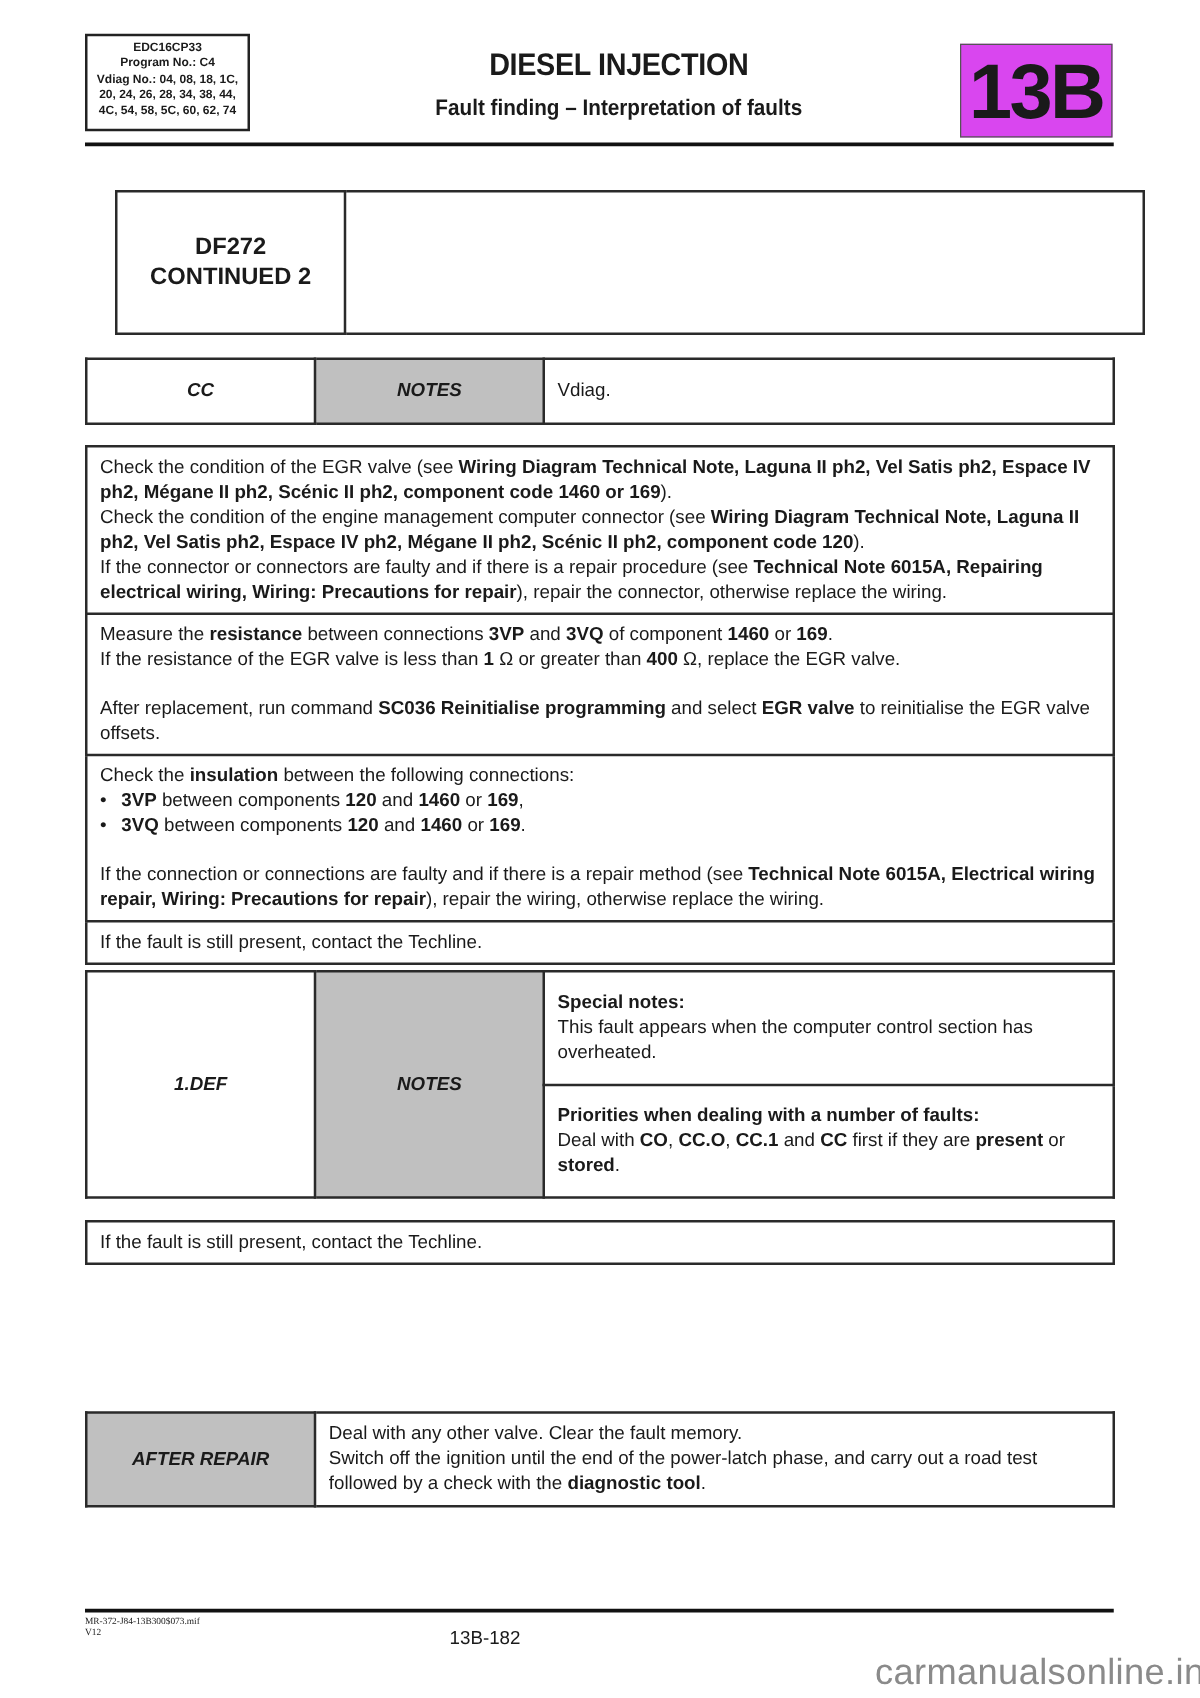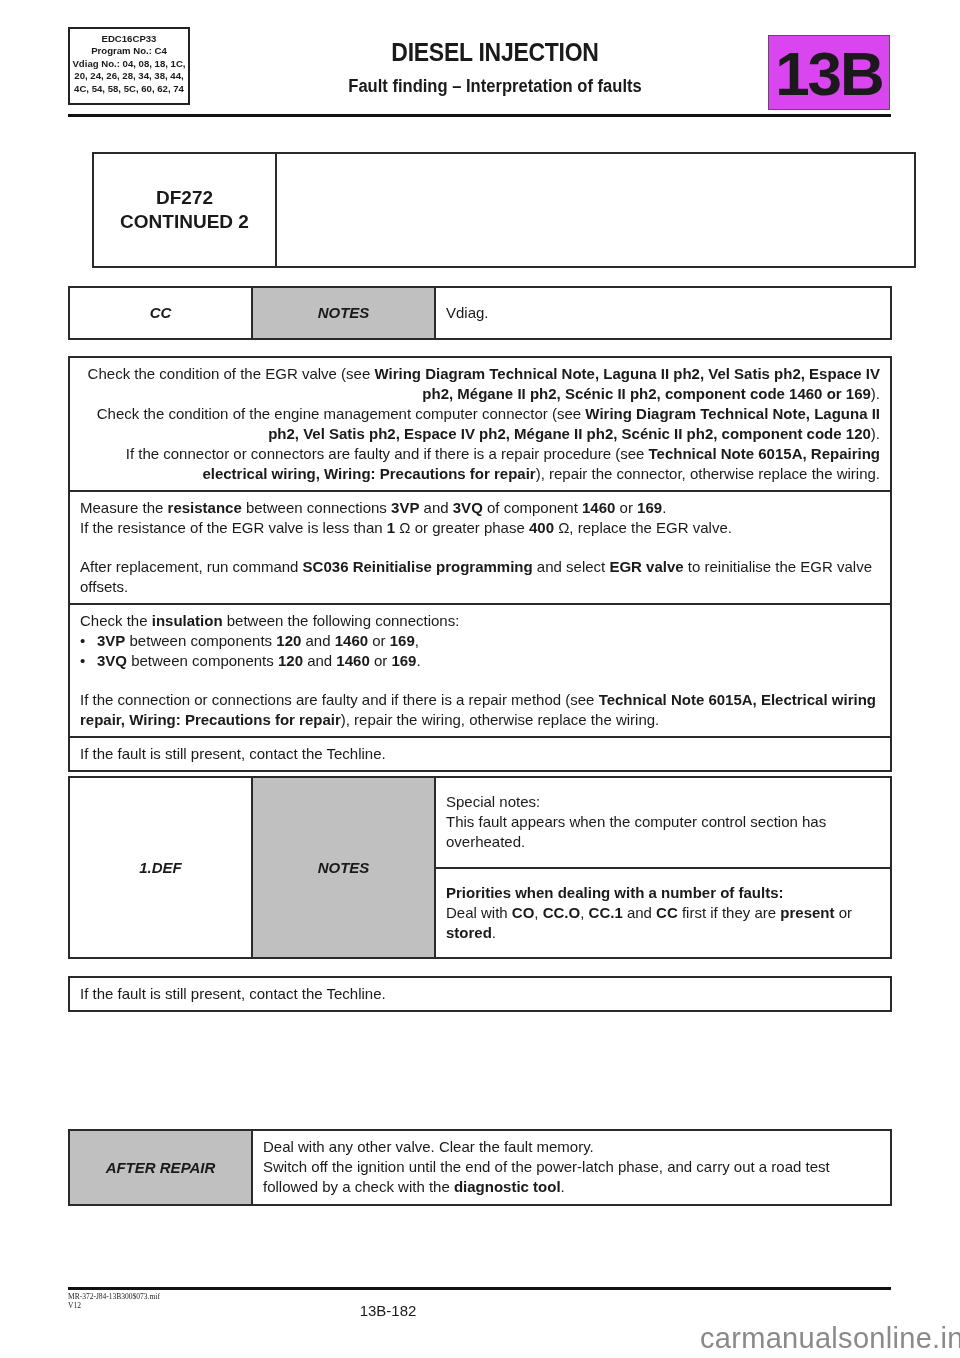--- a/index.html
+++ b/index.html
@@ -2,21 +2,21 @@
 <html><head>
 <meta charset="utf-8">
 <style>
   * { box-sizing: border-box; margin: 0; padding: 0; }
   html, body { width: 960px; height: 1358px; background: #ffffff; }
   body { position: relative; font-family: "Liberation Sans", sans-serif; color: #1a1a1a; overflow: hidden; }
 
   .abs { position: absolute; }
 
   
-  .vdiag-box { left: 68px; top: 27px; width: 122px; height: 78px; border: 2px solid #222; background: #fff;
+  .vdiag-box { left: 68px; top: 27px; width: 132px; height: 78px; border: 2px solid #222; background: #fff;
     font-size: 9.6px; font-weight: bold; text-align: center; line-height: 12.4px; padding-top: 4px; }
   .vdiag-box div { white-space: nowrap; }
   .title { left: 230px; top: 38px; width: 530px; text-align: center; font-size: 25px; font-weight: bold; letter-spacing: -0.3px; transform: scaleX(0.92); }
   .subtitle { left: 230px; top: 76px; width: 530px; text-align: center; font-size: 18px; font-weight: bold; transform: scaleX(0.92); }
   .section-badge { left: 768px; top: 35px; width: 122px; height: 75px; background: #d946ef; border: 1px solid #555;
     font-size: 62px; font-weight: bold; text-align: center; line-height: 76px; letter-spacing: -2px; }
   .header-rule { left: 68px; top: 114px; width: 823px; height: 3px; background: #111; }
 
   
   table { border-collapse: collapse; position: absolute; left: 68px; width: 824px; }
@@ -73,30 +73,30 @@
     <td class="lbl">CC</td>
     <td class="notes-col grey">NOTES</td>
     <td class="txt" style="vertical-align:middle;">Vdiag.</td>
   </tr>
 </tbody>
   </table>
 
 <table style="top:356px;">
   <tbody>
       <tr>
-    <td class="txt" style="height:131px;text-align:right;">
+    <td class="txt" style="height:131px;">
       <div><span>Check the condition of the EGR valve (see </span><b>Wiring Diagram Technical Note, Laguna II ph2, Vel Satis ph2, Espace IV ph2, Mégane II ph2, Scénic II ph2, component code 1460 or 169</b><span>).</span></div>
       <div><span>Check the condition of the engine management computer connector (see </span><b>Wiring Diagram Technical Note, Laguna II ph2, Vel Satis ph2, Espace IV ph2, Mégane II ph2, Scénic II ph2, component code 120</b><span>).</span></div>
       <div><span>If the connector or connectors are faulty and if there is a repair procedure (see </span><b>Technical Note 6015A, Repairing electrical wiring, Wiring: Precautions for repair</b><span>), repair the connector, otherwise replace the wiring.</span></div>
     </td>
   </tr>
   <tr>
     <td class="txt" style="height:110px;">
       <div><span>Measure the </span><b>resistance</b><span> between connections </span><b>3VP</b><span> and </span><b>3VQ</b><span> of component </span><b>1460</b><span> or </span><b>169</b><span>.</span></div>
-      <div><span>If the resistance of the EGR valve is less than </span><b>1</b><span> Ω or greater phase </span><b>400</b><span> Ω, replace the EGR valve.</span></div>
+      <div><span>If the resistance of the EGR valve is less than </span><b>1</b><span> Ω or greater than </span><b>400</b><span> Ω, replace the EGR valve.</span></div>
       <span class="gap"></span>
       <div><span>After replacement, run command </span><b>SC036 Reinitialise programming</b><span> and select </span><b>EGR valve</b><span> to reinitialise the EGR valve offsets.</span></div>
     </td>
   </tr>
   <tr>
     <td class="txt" style="height:128px;">
       <div><span>Check the </span><b>insulation</b><span> between the following connections:</span></div>
       <div class="bullet"><span class="dot">•</span><b>3VP</b><span> between components </span><b>120</b><span> and </span><b>1460</b><span> or </span><b>169</b><span>,</span></div>
       <div class="bullet"><span class="dot">•</span><b>3VQ</b><span> between components </span><b>120</b><span> and </span><b>1460</b><span> or </span><b>169</b><span>.</span></div>
       <span class="gap"></span>
@@ -108,21 +108,21 @@
   </tr>
 </tbody>
   </table>
 
 <table style="top:776px;">
   <tbody>
       <tr style="height:91px;">
     <td class="lbl" rowspan="2">1.DEF</td>
     <td class="notes-col grey" rowspan="2">NOTES</td>
     <td class="txt" style="padding-top:14px;">
-      <div style="font-weight:normal;">Special notes:</div>
+      <div style="font-weight:bold;">Special notes:</div>
       <div>This fault appears when the computer control section has overheated.</div>
     </td>
   </tr>
   <tr style="height:90px;">
     <td class="txt" style="padding-top:14px;">
       <div style="font-weight:bold;">Priorities when dealing with a number of faults:</div>
       <div><span>Deal with </span><b>CO</b><span>, </span><b>CC.O</b><span>, </span><b>CC.1</b><span> and </span><b>CC</b><span> first if they are </span><b>present</b><span> or </span><b>stored</b><span>.</span></div>
     </td>
   </tr>
 </tbody>

